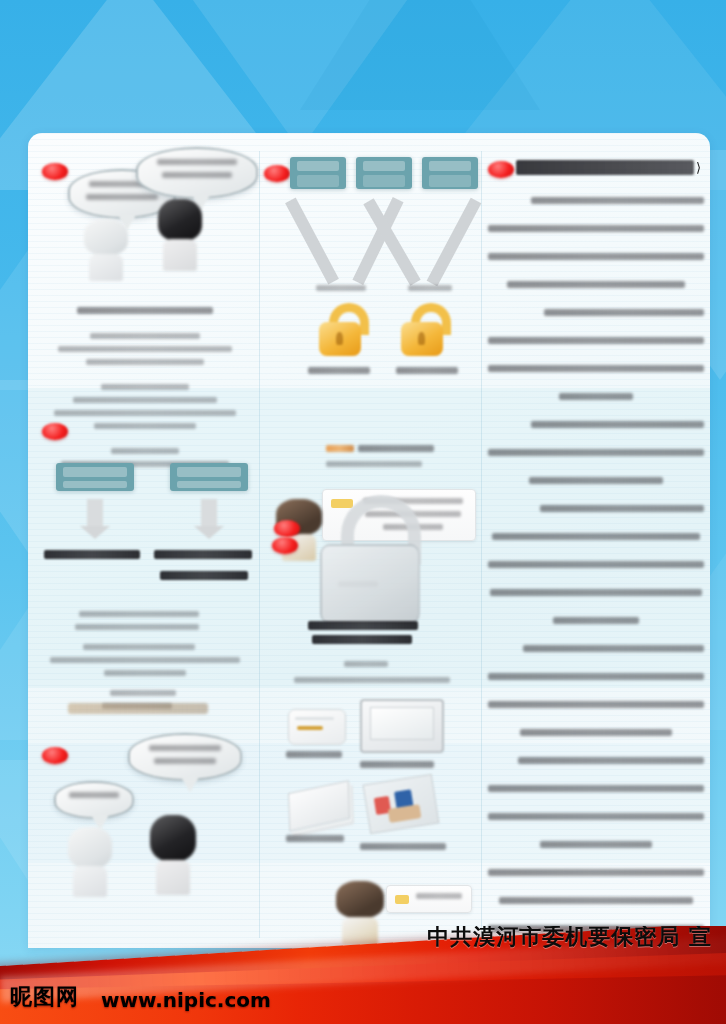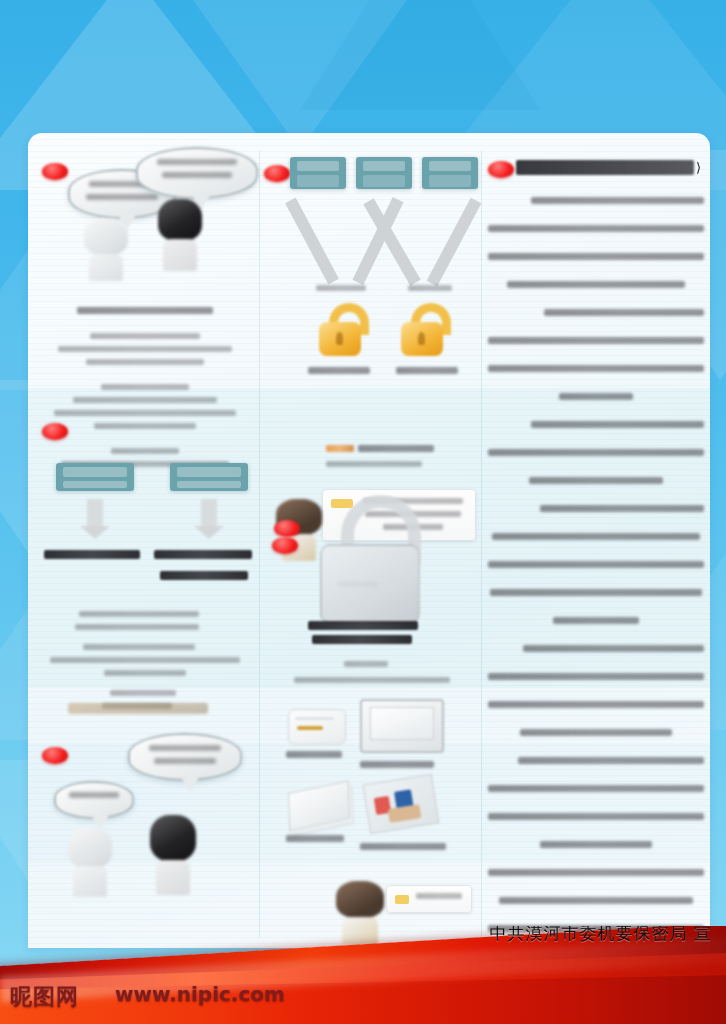--- a/index.html
+++ b/index.html
@@ -217,30 +217,30 @@
     transform:rotate(-1.1deg);opacity:.85;
   }
   .rib-gloss{
     position:absolute;left:0;top:30px;width:760px;height:26px;
     background:linear-gradient(90deg,rgba(255,255,255,.30),rgba(255,255,255,.02));
     transform:rotate(-3.1deg);filter:blur(3px);
   }
   .org-name{
     position:absolute;right:14px;top:-4px;
     font-family:"DejaVu Serif","Liberation Serif",serif;
-    font-weight:normal;font-size:17px;color:#0c0c0c;letter-spacing:1px;
+    font-weight:bold;font-size:22px;color:#0c0c0c;letter-spacing:1px;
     text-shadow:0 1px 0 rgba(255,255,255,.35);
     white-space:nowrap;
   }
   .nipic{
-    position:absolute;left:10px;bottom:12px;display:flex;align-items:flex-start;gap:12px;
-    color:#7f1d1d;
+    position:absolute;left:10px;bottom:12px;display:flex;align-items:flex-end;gap:22px;
+    color:#000000;
   }
   .nipic .cn{font-family:"DejaVu Sans","Liberation Sans",sans-serif;font-weight:bold;font-size:22px;letter-spacing:1px;text-shadow:0 1px 2px rgba(90,0,0,.55);}
-  .nipic .url{font-family:"DejaVu Sans","Liberation Sans",sans-serif;font-weight:bold;font-size:20px;text-shadow:0 1px 2px rgba(90,0,0,.55);margin-left:24px;}
+  .nipic .url{font-family:"DejaVu Sans","Liberation Sans",sans-serif;font-weight:bold;font-size:20px;text-shadow:0 1px 2px rgba(90,0,0,.55);}
   .idcode{
     position:absolute;right:4px;bottom:9px;
     background:rgba(40,0,0,.28);
     color:#fff;font-size:11.5px;letter-spacing:.2px;
     padding:2px 6px;white-space:nowrap;
     font-family:"DejaVu Sans","Liberation Sans",sans-serif;
   }
 </style>
 </head>
 <body>

